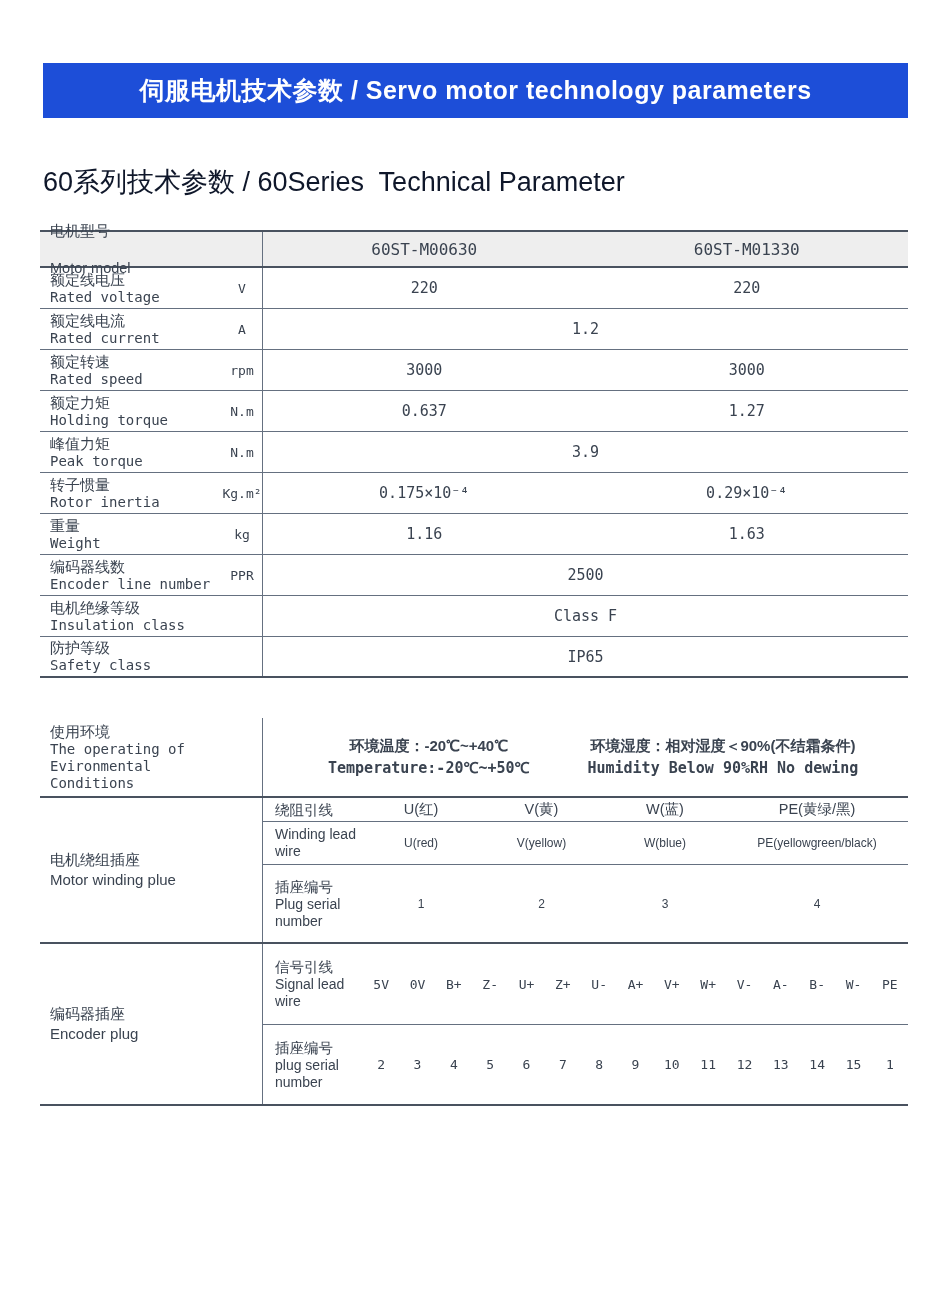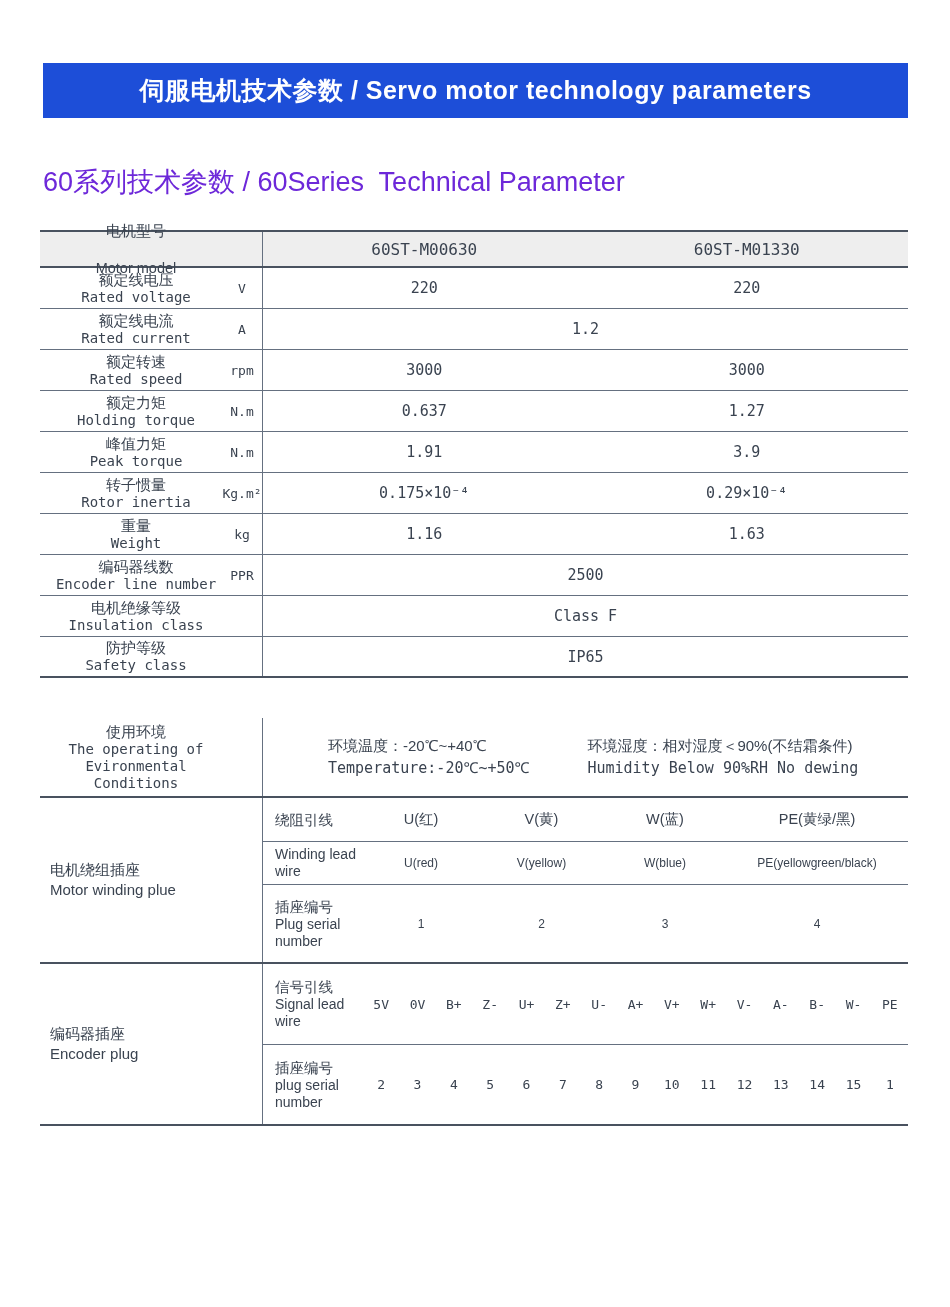--- a/index.html
+++ b/index.html
@@ -9,65 +9,65 @@
     font-family:"Liberation Sans", sans-serif; color:#3a4350; overflow:hidden;
   }
   .banner {
     position:absolute; left:43px; top:63px; width:865px; height:55px;
     background:#1d4ed8; color:#ffffff;
     display:flex; align-items:center; justify-content:center;
     font-size:25px; font-weight:bold; letter-spacing:0.5px;
   }
   .page-title {
     position:absolute; left:43px; top:164px;
-    font-size:27px; font-weight:400; color:#6d28d9; white-space:pre;
+    font-size:27px; font-weight:400; color:#0f172a; white-space:pre;
   }
   .spec-table { position:absolute; left:40px; top:230px; width:868px; }
 
   .trow { display:flex; align-items:stretch; border-bottom:1px solid #657080; }
   .trow.major { border-bottom:2px solid #49525f; }
   .thead {
     height:38px; background:#eeeeee;
     border-top:2px solid #49525f; border-bottom:2px solid #49525f;
   }
   .spec { height:41px; }
-  .lbl { width:182px; padding-left:10px; display:flex; flex-direction:column; justify-content:center;text-align:center; }
+  .lbl { width:182px; padding-left:10px; display:flex; flex-direction:column; justify-content:center; }
   .lbl .cn { font-size:15px; line-height:18px; }
   .lbl .en { font-size:14px; line-height:17px; font-family:"DejaVu Sans Mono", monospace; }
   .lbl .en.prop { font-family:"Liberation Sans", sans-serif; font-size:14.5px;margin-top:20px; }
   .unit {
     width:40px; display:flex; align-items:center; justify-content:center;
     font-size:13px; font-family:"DejaVu Sans Mono", monospace;
   }
   .vals { flex:1; border-left:1px solid #657080; display:flex; align-items:center; }
   .v { flex:1; text-align:center; font-size:15px; font-family:"DejaVu Sans Mono", monospace; }
   .vspan { flex:1; text-align:center; font-size:15px; font-family:"DejaVu Sans Mono", monospace; }
   .thead .v { font-size:16px; }
 
   .env { height:80px; border-bottom:2px solid #49525f;margin-top:40px; }
   .env .vals { padding-left:65px; gap:58px; justify-content:flex-start; }
-  .env-block { text-align:left; }
+  .env-block { text-align:center;font-weight:bold; }
   .env-block .cn { font-size:15px; line-height:22px; }
   .env-block .en { font-size:15px; line-height:22px; font-family:"DejaVu Sans Mono", monospace; }
 
   .sect { display:flex; align-items:stretch; border-bottom:2px solid #49525f; }
   .sect-label { width:222px; padding-left:10px; display:flex; flex-direction:column; justify-content:center; }
   .sect-label .cn { font-size:15px; line-height:20px; }
   .sect-label .en { font-size:15px; line-height:20px; }
   .sect-body { flex:1; border-left:1px solid #657080; display:flex; flex-direction:column; }
   .srow { border-bottom:1px solid #657080; align-items:center; }
   .srow:last-child { border-bottom:none; }
   .slbl { padding-left:12px; }
   .slbl .cn { font-size:14.5px; line-height:18px; }
   .slbl .en { font-size:14px; line-height:17px; }
   .slbl div:empty { display:none; }
 
   .wgrid { display:grid; grid-template-columns:100px 116px 125px 122px 1fr; }
   .wgrid .wv { text-align:center; font-size:12px; white-space:nowrap; }
-  .wrow1 { height:44px; }
+  .wrow1 { height:24px; }
   .wrow2 { height:43px; }
   .wrow3 { height:77px; }
   .wrow1 .wv { font-size:14.5px; }
 
   .egrid { display:grid; grid-template-columns:100px repeat(15, 1fr); }
   .erow1 { height:81px; }
   .erow2 { height:79px; }
   .egrid .ev { text-align:center; font-size:13px; font-family:"DejaVu Sans Mono", monospace; }
   .grid-center { align-content:center; align-items:center; }
 </style>
@@ -144,21 +144,20 @@
       </div>
     </div>
 
     <div class="trow spec">
       <div class="lbl">
         <div class="cn">峰值力矩</div>
         <div class="en">Peak torque</div>
       </div>
       <div class="unit">N.m</div>
       <div class="vals">
-        <div class="v">1.91</div>
         <div class="v">3.9</div>
       </div>
     </div>
 
     <div class="trow spec">
       <div class="lbl">
         <div class="cn">转子惯量</div>
         <div class="en">Rotor inertia</div>
       </div>
       <div class="unit">Kg.m²</div>

